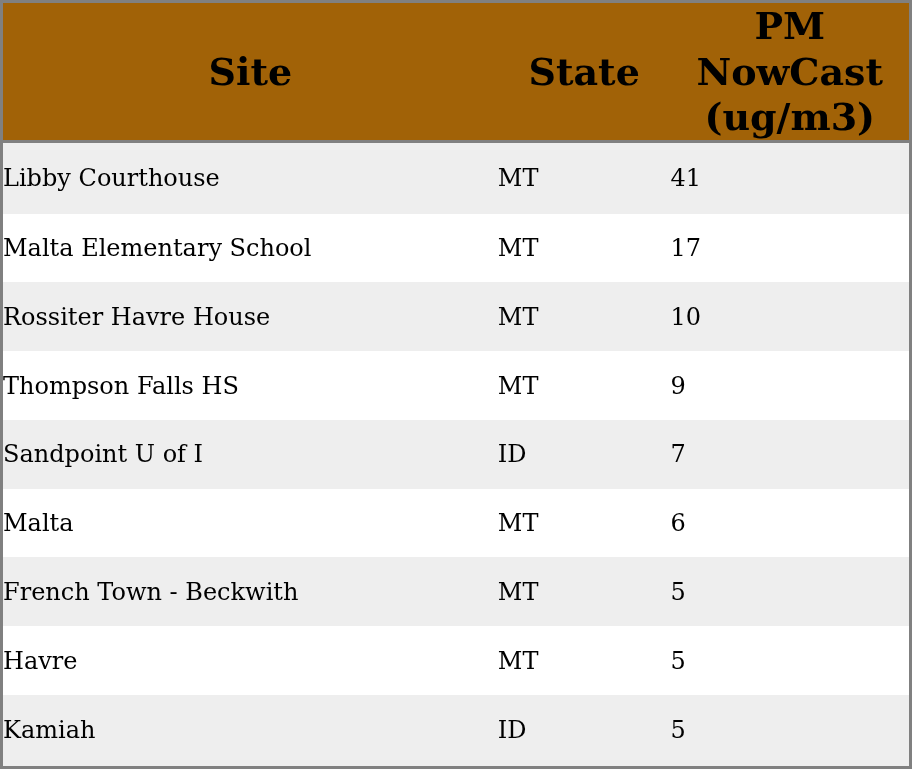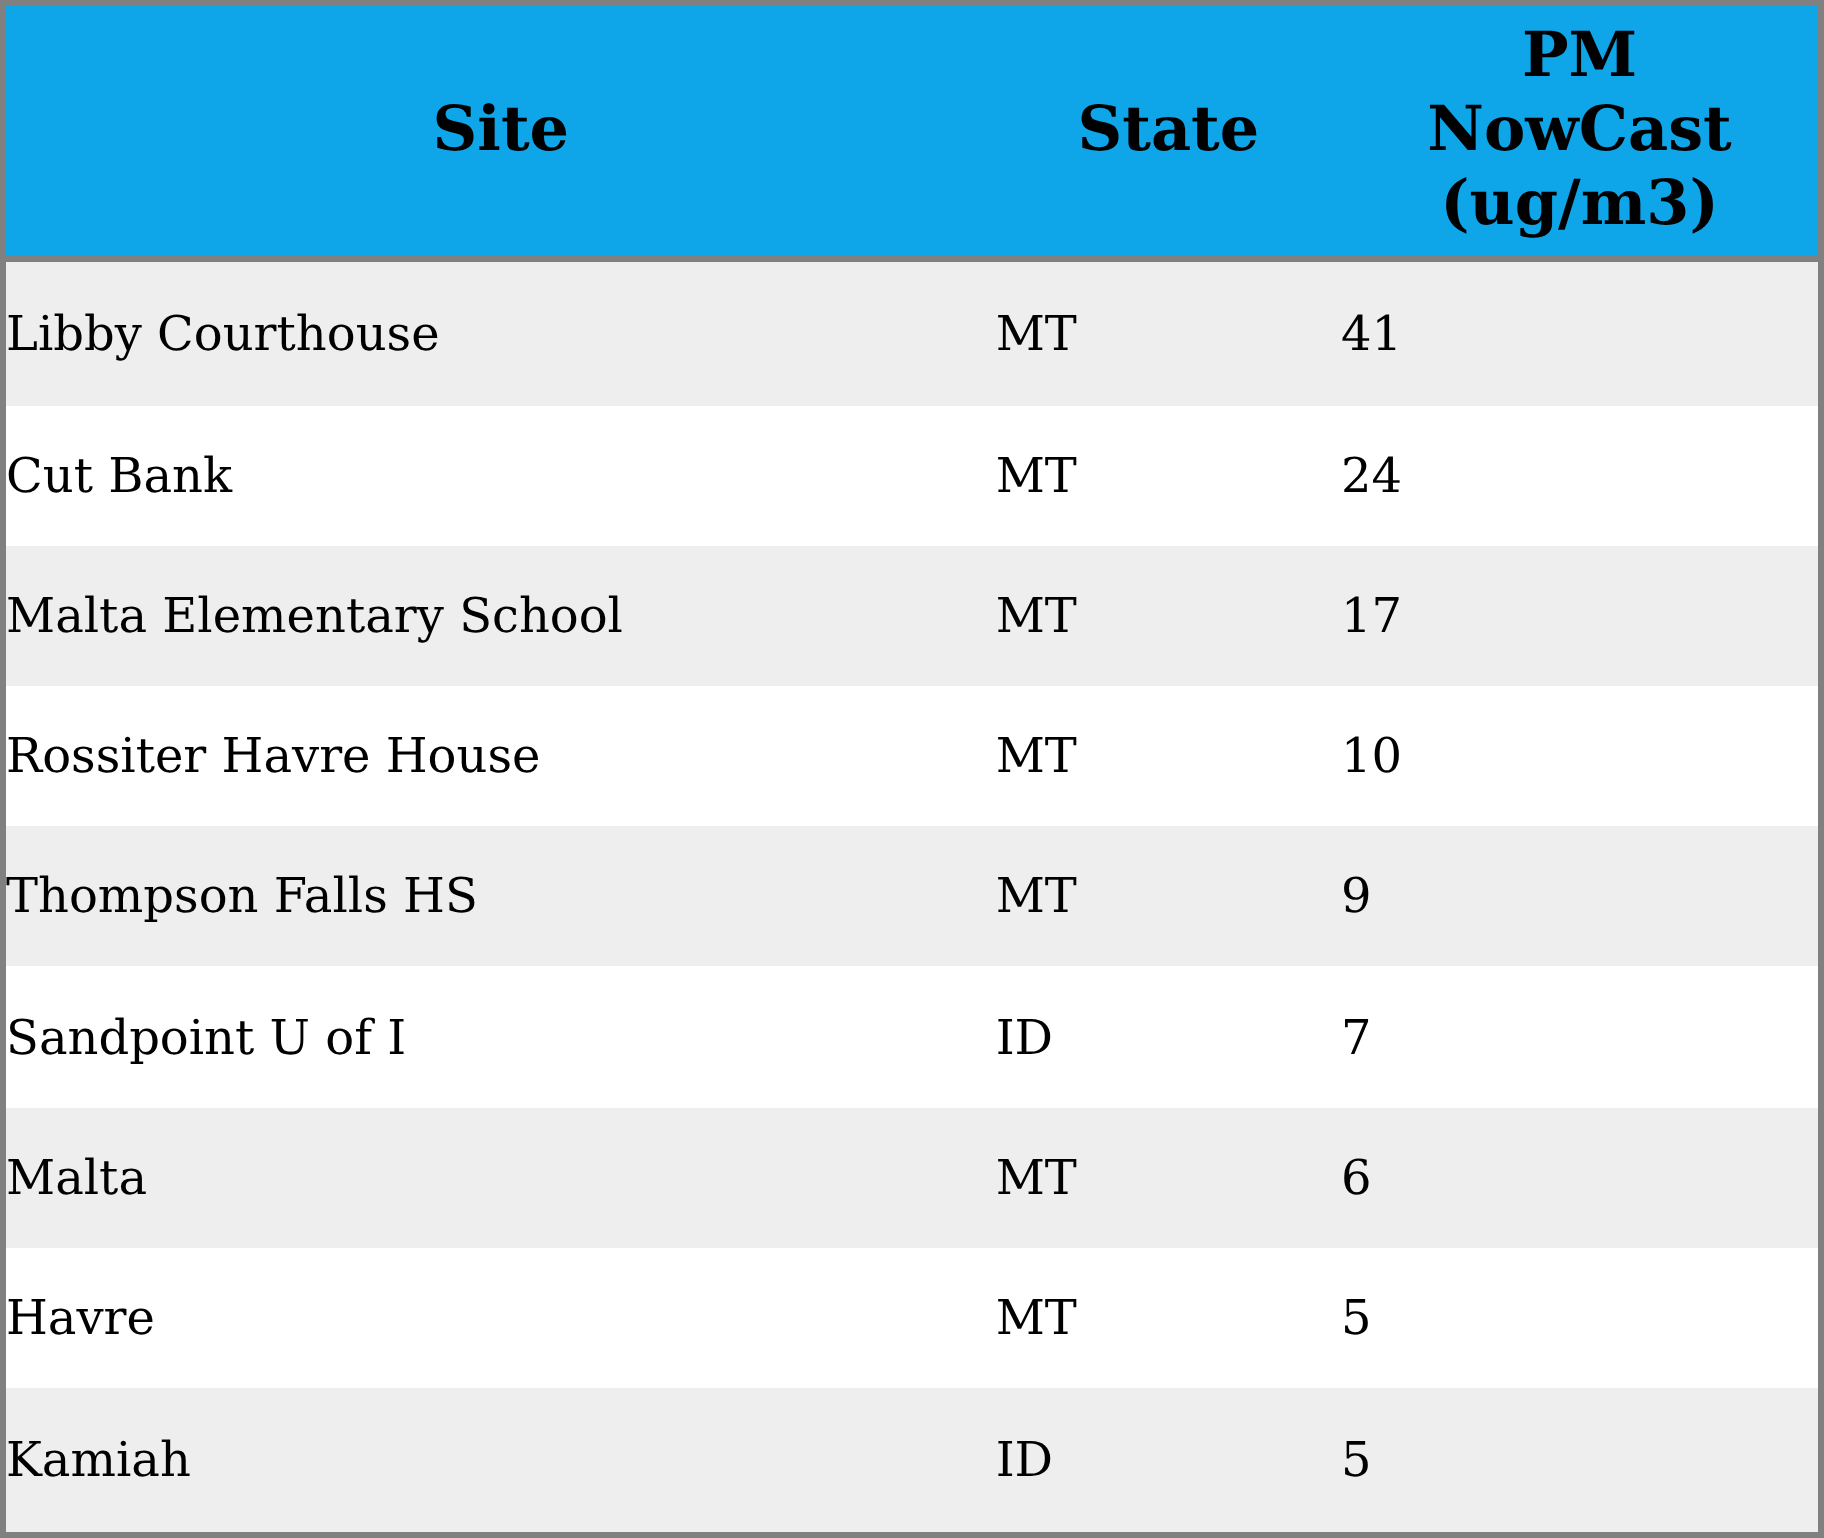--- a/index.html
+++ b/index.html
@@ -20,23 +20,23 @@
     border: 3px solid #808080;
     font-family: "DejaVu Serif", "Liberation Serif", serif;
     color: #000000;
   }
   table.aq-table col.col-site  { width: 54.6%; }
   table.aq-table col.col-state { width: 19.0%; }
   table.aq-table col.col-pm    { width: 26.4%; }
 
   table.aq-table thead th {
     height: 125px;
-    background: #0ea5e9;
+    background: #a16207;
     border-bottom: 3px solid #808080;
-    font-size: 31px;
+    font-size: 38px;
     font-weight: bold;
     text-align: center;
     vertical-align: middle;
     line-height: 1.2;
     white-space: pre-line;
     padding: 0;
   }
   table.aq-table tbody td {
     font-size: 24px;
     text-align: left;
@@ -65,25 +65,20 @@
 (ug/m3)</th>
       </tr>
     </thead>
     <tbody>
       <tr>
         <td>Libby Courthouse</td>
         <td>MT</td>
         <td>41</td>
       </tr>
       <tr>
-        <td>Cut Bank</td>
-        <td>MT</td>
-        <td>24</td>
-      </tr>
-      <tr>
         <td>Malta Elementary School</td>
         <td>MT</td>
         <td>17</td>
       </tr>
       <tr>
         <td>Rossiter Havre House</td>
         <td>MT</td>
         <td>10</td>
       </tr>
       <tr>
@@ -95,20 +90,25 @@
         <td>Sandpoint U of I</td>
         <td>ID</td>
         <td>7</td>
       </tr>
       <tr>
         <td>Malta</td>
         <td>MT</td>
         <td>6</td>
       </tr>
       <tr>
+        <td>French Town - Beckwith</td>
+        <td>MT</td>
+        <td>5</td>
+      </tr>
+      <tr>
         <td>Havre</td>
         <td>MT</td>
         <td>5</td>
       </tr>
       <tr>
         <td>Kamiah</td>
         <td>ID</td>
         <td>5</td>
       </tr>
     </tbody>

